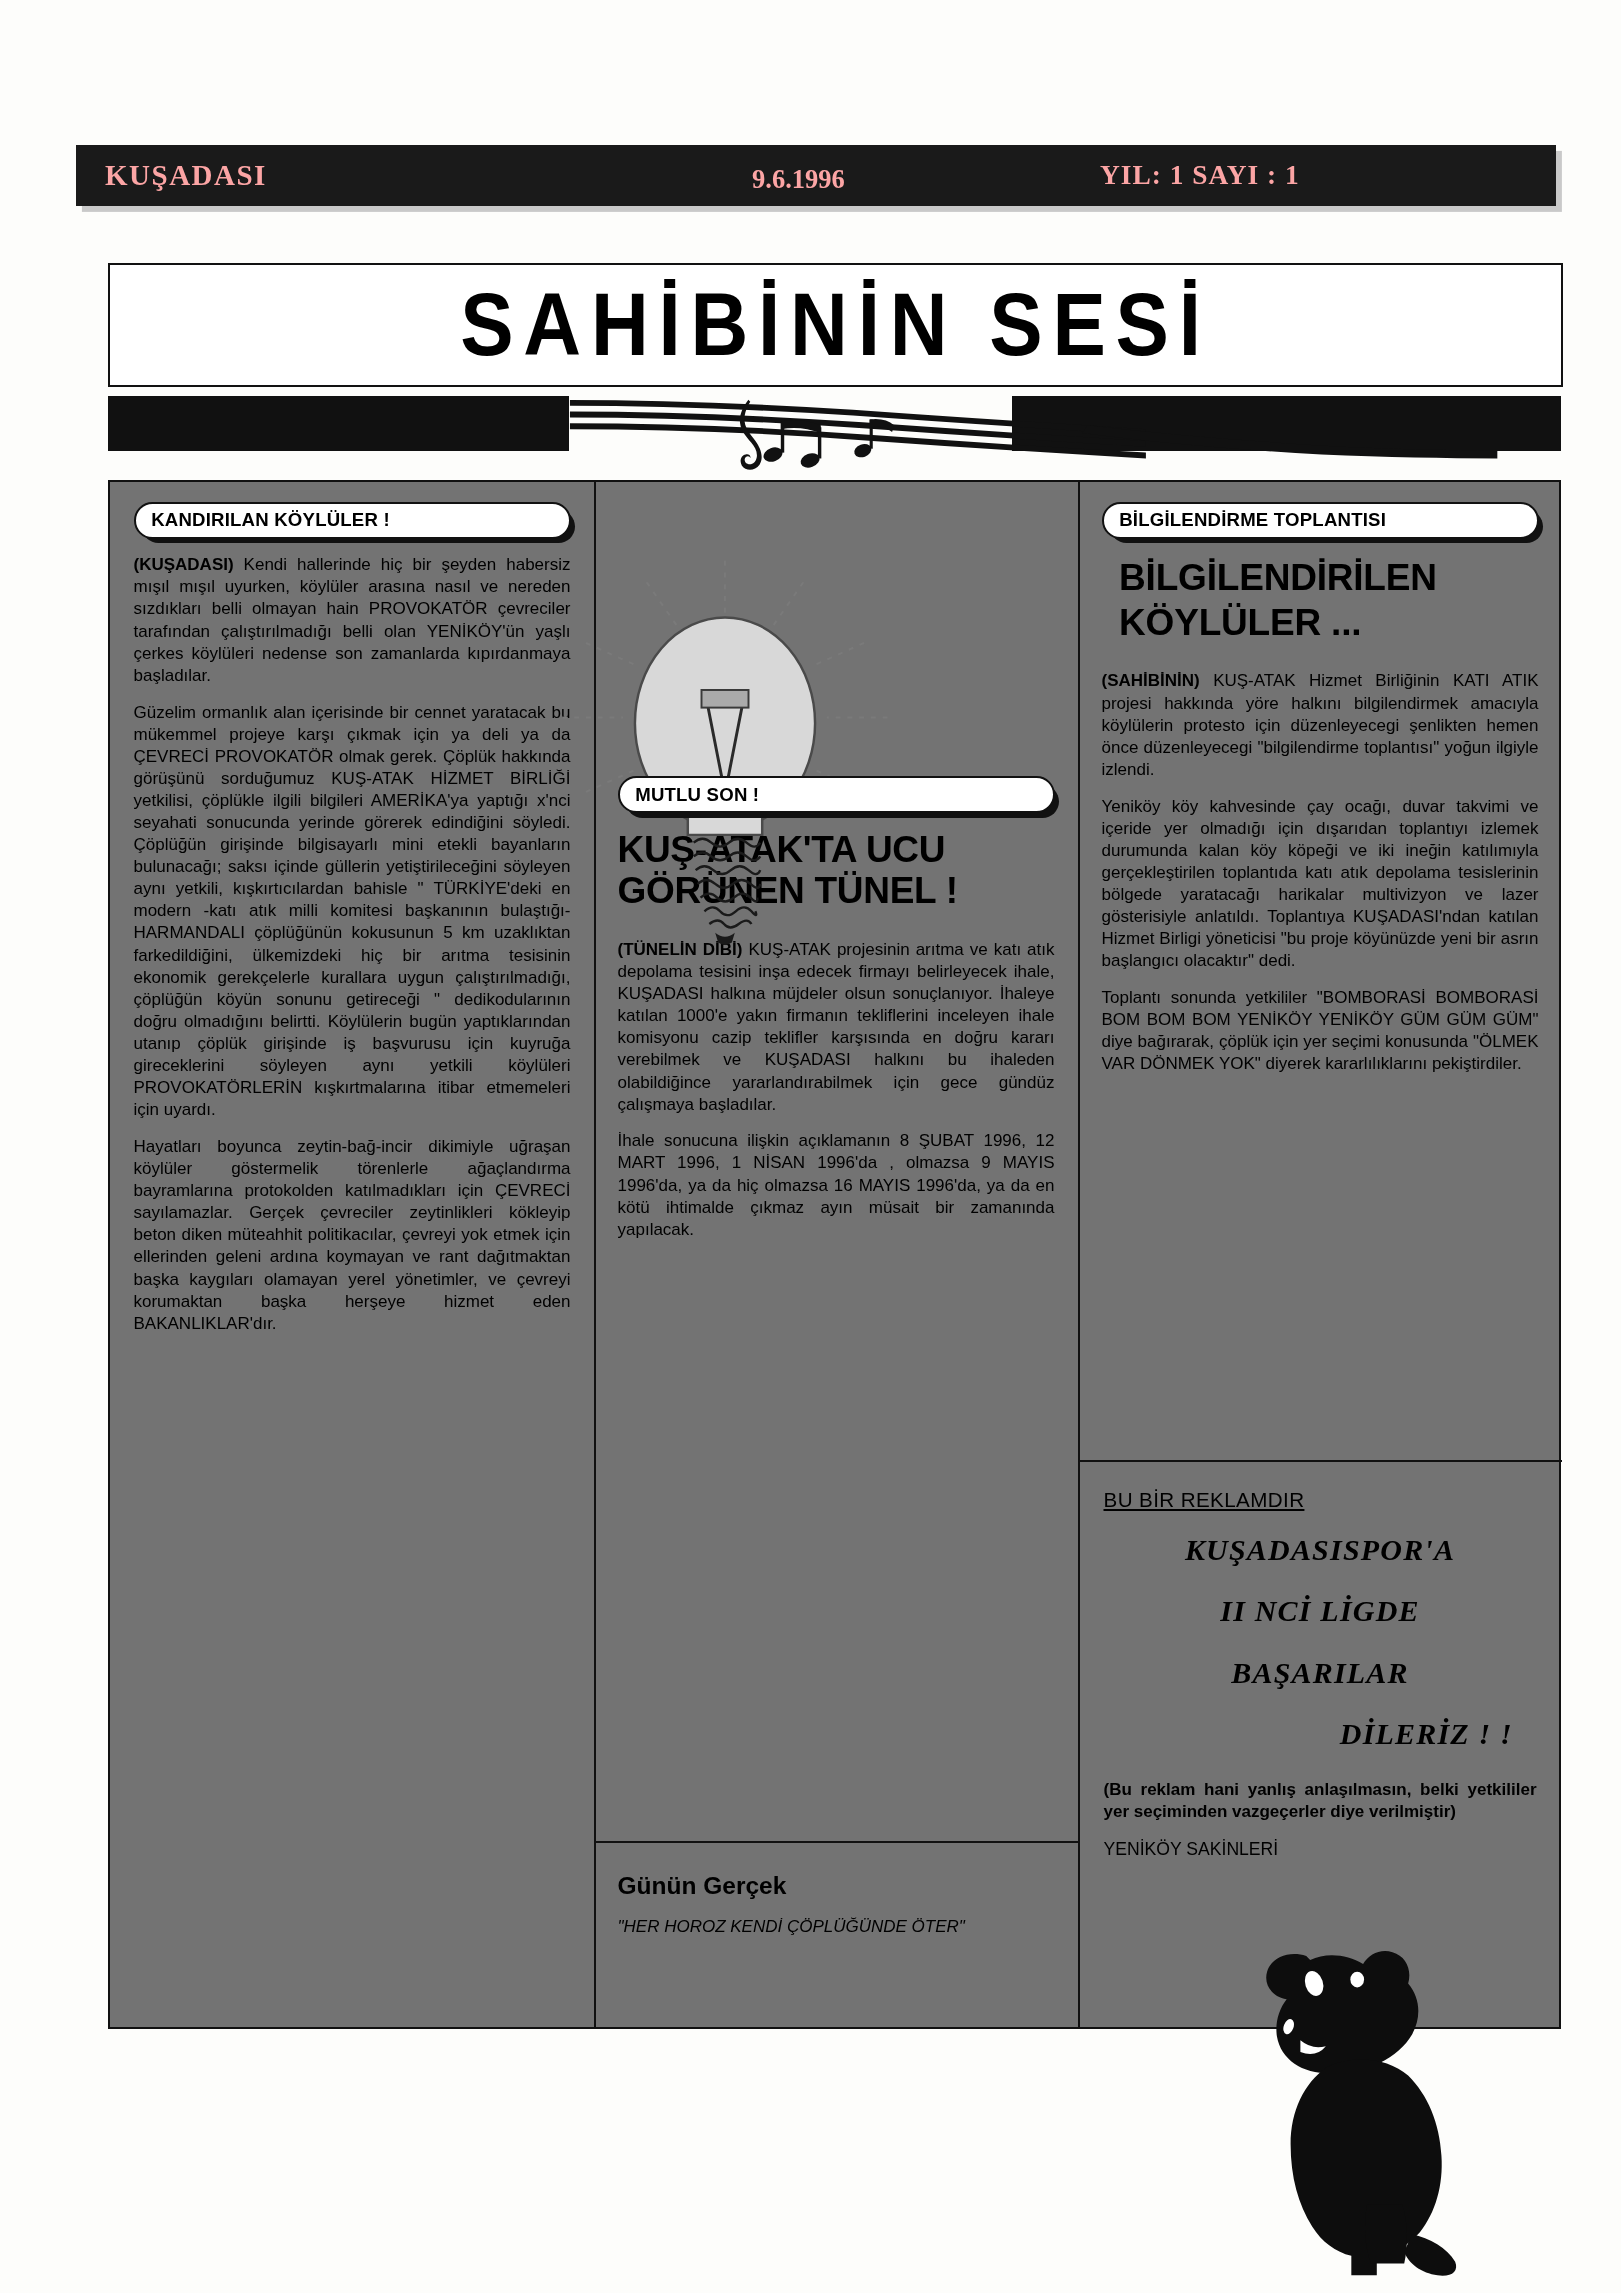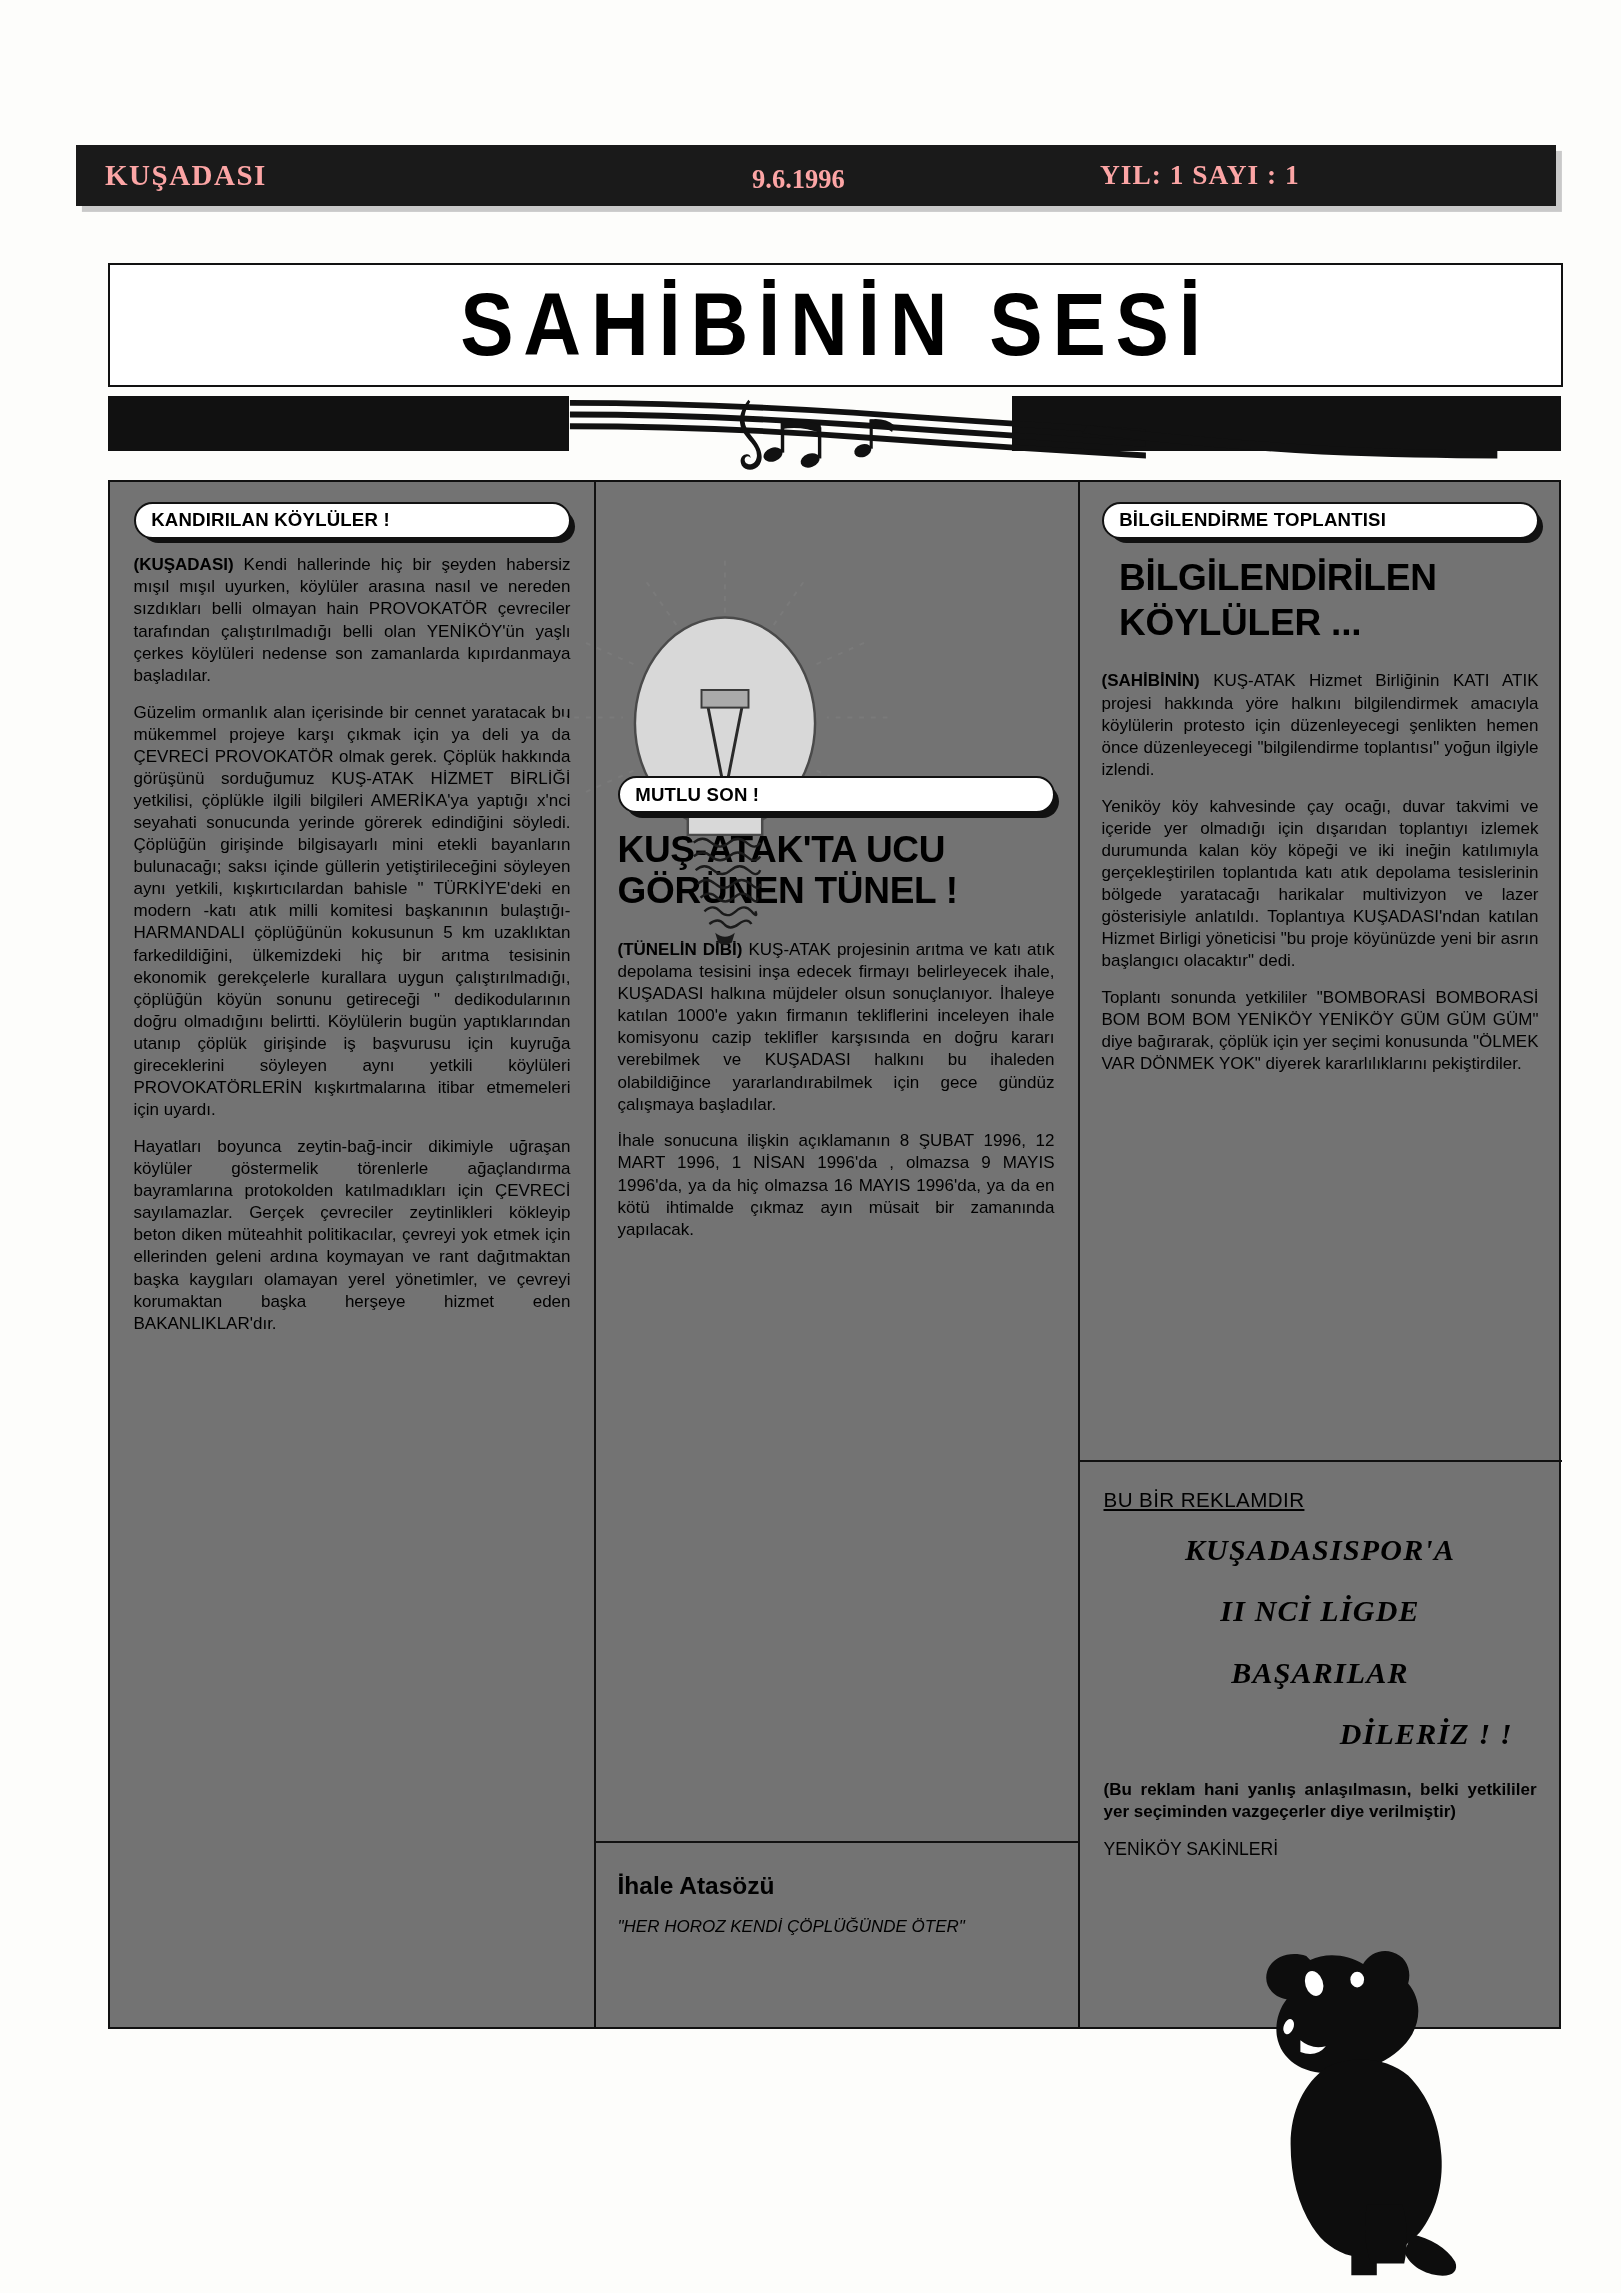--- a/index.html
+++ b/index.html
@@ -371,21 +371,21 @@
       </div>
       <h1 class="headline-right">BİLGİLENDİRİLEN KÖYLÜLER ...</h1>
       <p class="body">
         <b>(SAHİBİNİN)</b><span> KUŞ-ATAK Hizmet Birliğinin KATI ATIK projesi hakkında yöre halkını bilgilendirmek amacıyla köylülerin protesto için düzenleyecegi şenlikten hemen önce düzenleyecegi "bilgilendirme toplantısı" yoğun ilgiyle izlendi.</span>
       </p>
       <p class="body">Yeniköy köy kahvesinde çay ocağı, duvar takvimi ve içeride yer olmadığı için dışarıdan toplantıyı izlemek durumunda kalan köy köpeği ve iki ineğin katılımıyla gerçekleştirilen toplantıda katı atık depolama tesislerinin bölgede yaratacağı harikalar multivizyon ve lazer gösterisiyle anlatıldı. Toplantıya KUŞADASI'ndan katılan Hizmet Birligi yöneticisi "bu proje köyünüzde yeni bir asrın başlangıcı olacaktır" dedi.</p>
       <p class="body">Toplantı sonunda yetkililer "BOMBORASİ BOMBORASİ BOM BOM BOM YENİKÖY YENİKÖY GÜM GÜM GÜM" diye bağırarak, çöplük için yer seçimi konusunda "ÖLMEK VAR DÖNMEK YOK" diyerek kararlılıklarını pekiştirdiler.</p>
     </div>
 
     <div class="proverb-box">
-      <div class="proverb-title">İhale Atasözü</div>
+      <div class="proverb-title">Günün Gerçek</div>
       <p class="proverb-text">"HER HOROZ KENDİ ÇÖPLÜĞÜNDE ÖTER"</p>
     </div>
 
     <div class="ad-box">
       <div class="ad-label">BU BİR REKLAMDIR</div>
       <div class="ad-line">KUŞADASISPOR'A</div>
       <div class="ad-line">II NCİ LİGDE</div>
       <div class="ad-line">BAŞARILAR</div>
       <div class="ad-line l4">DİLERİZ ! !</div>
       <p class="ad-disclaimer">(Bu reklam hani yanlış anlaşılmasın, belki yetkililer yer seçiminden vazgeçerler diye verilmiştir)</p>

